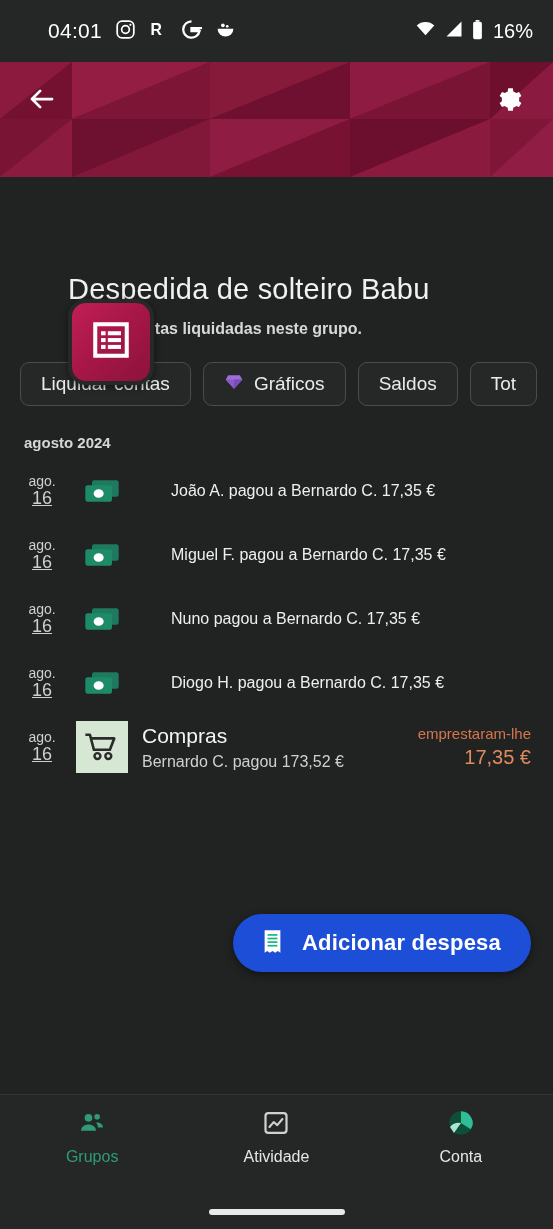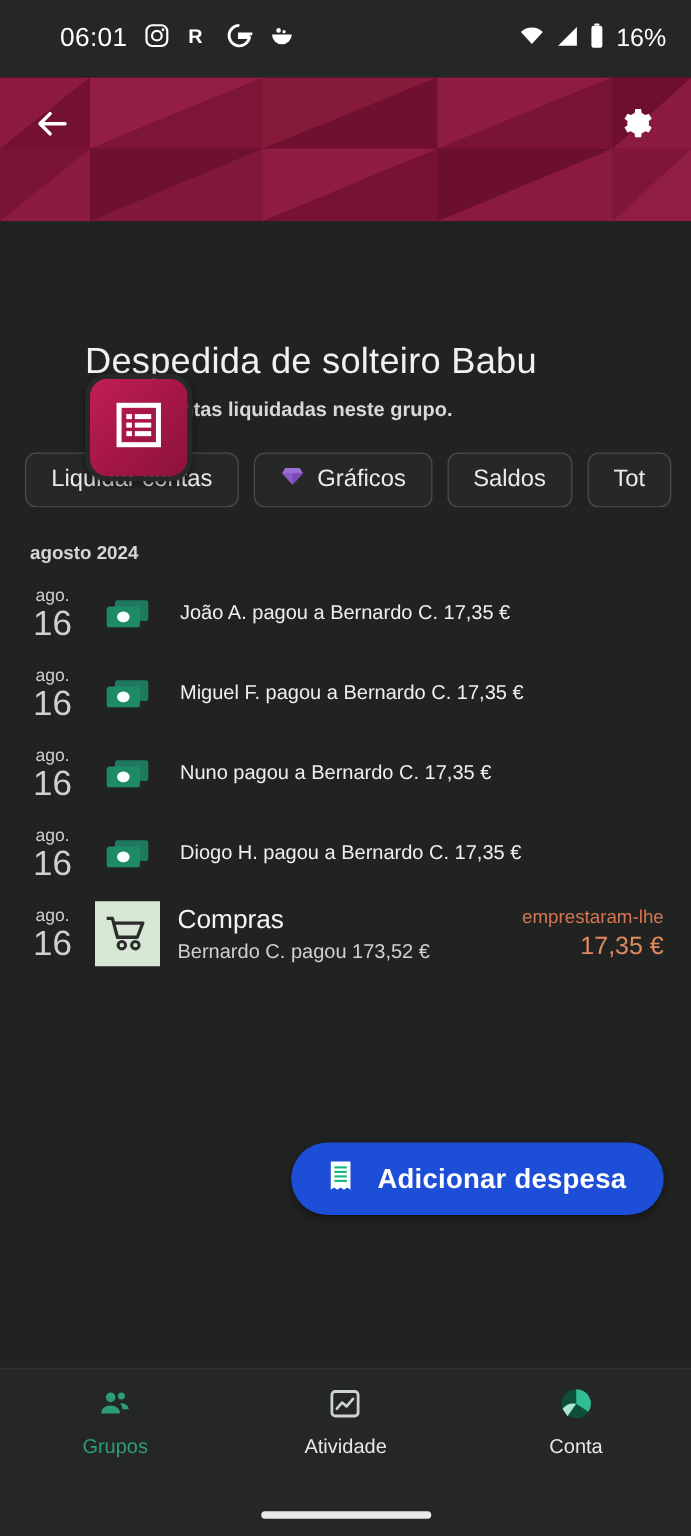--- a/index.html
+++ b/index.html
@@ -94,30 +94,30 @@
   .row {
     display: flex; align-items: center;
     padding: 6px 22px 6px 18px;
     min-height: 58px; cursor: pointer;
   }
   .date {
     width: 48px; flex: 0 0 48px; text-align: center;
     color: #cfcfcf; line-height: 1.05;
   }
   .date .m { font-size: 14px; display: block; }
-  .date .d { font-size: 28px; display: block; font-weight: 400; }
+  .date .d { font-size: 18px; display: block; font-weight: 400; text-decoration: underline; }
   .thumb {
     width: 52px; height: 52px; flex: 0 0 52px;
     margin-left: 10px; margin-right: 14px;
     display: flex; align-items: center; justify-content: center;
   }
   .thumb.payment { width: 44px; flex-basis: 44px; margin-left: 14px; margin-right: 20px; }
   .thumb.expense { background: #d6e8d4; }
   .row-body { flex: 1 1 auto; min-width: 0; }
-  .row-line { color: #efefef; font-size: 16px; }
+  .row-line { color: #efefef; font-size: 16px; margin-left: 27px; }
   .row-title { color: #f4f4f4; font-size: 21px; line-height: 1.2; }
   .row-sub { color: #d0d0d0; font-size: 16px; margin-top: 4px; }
   .row-right { text-align: right; flex: 0 0 auto; padding-left: 10px; }
   .amt-label { color: #d4764f; font-size: 15px; }
   .amt-value { color: #e08a5e; font-size: 20px; margin-top: 4px; }
 
   
   .fab {
     position: absolute; right: 22px; bottom: 122px;
     height: 58px; border-radius: 29px;
@@ -147,21 +147,21 @@
     background: #e9e9e9;
   }
 </style>
 </head>
 <body>
 
 <div class="phone">
 
   <div class="statusbar">
     <div class="sb-left">
-      <span class="sb-time">06:01</span>
+      <span class="sb-time">04:01</span>
       <span class="sb-icon">
         <svg width="21" height="21" viewBox="0 0 24 24">
             <rect x="2.5" y="2.5" width="19" height="19" rx="5.5" fill="none" stroke="#fff" stroke-width="2"></rect>
             <circle cx="12" cy="12" r="4.4" fill="none" stroke="#fff" stroke-width="2"></circle>
             <circle cx="17.6" cy="6.6" r="1.3" fill="#fff"></circle>
           </svg>
       </span>
       <span class="sb-icon">
         <svg width="19" height="21" viewBox="0 0 24 24">
             <text x="2" y="19" font-family="Liberation Sans, sans-serif" font-size="20" font-weight="700" fill="#fff">R</text>

